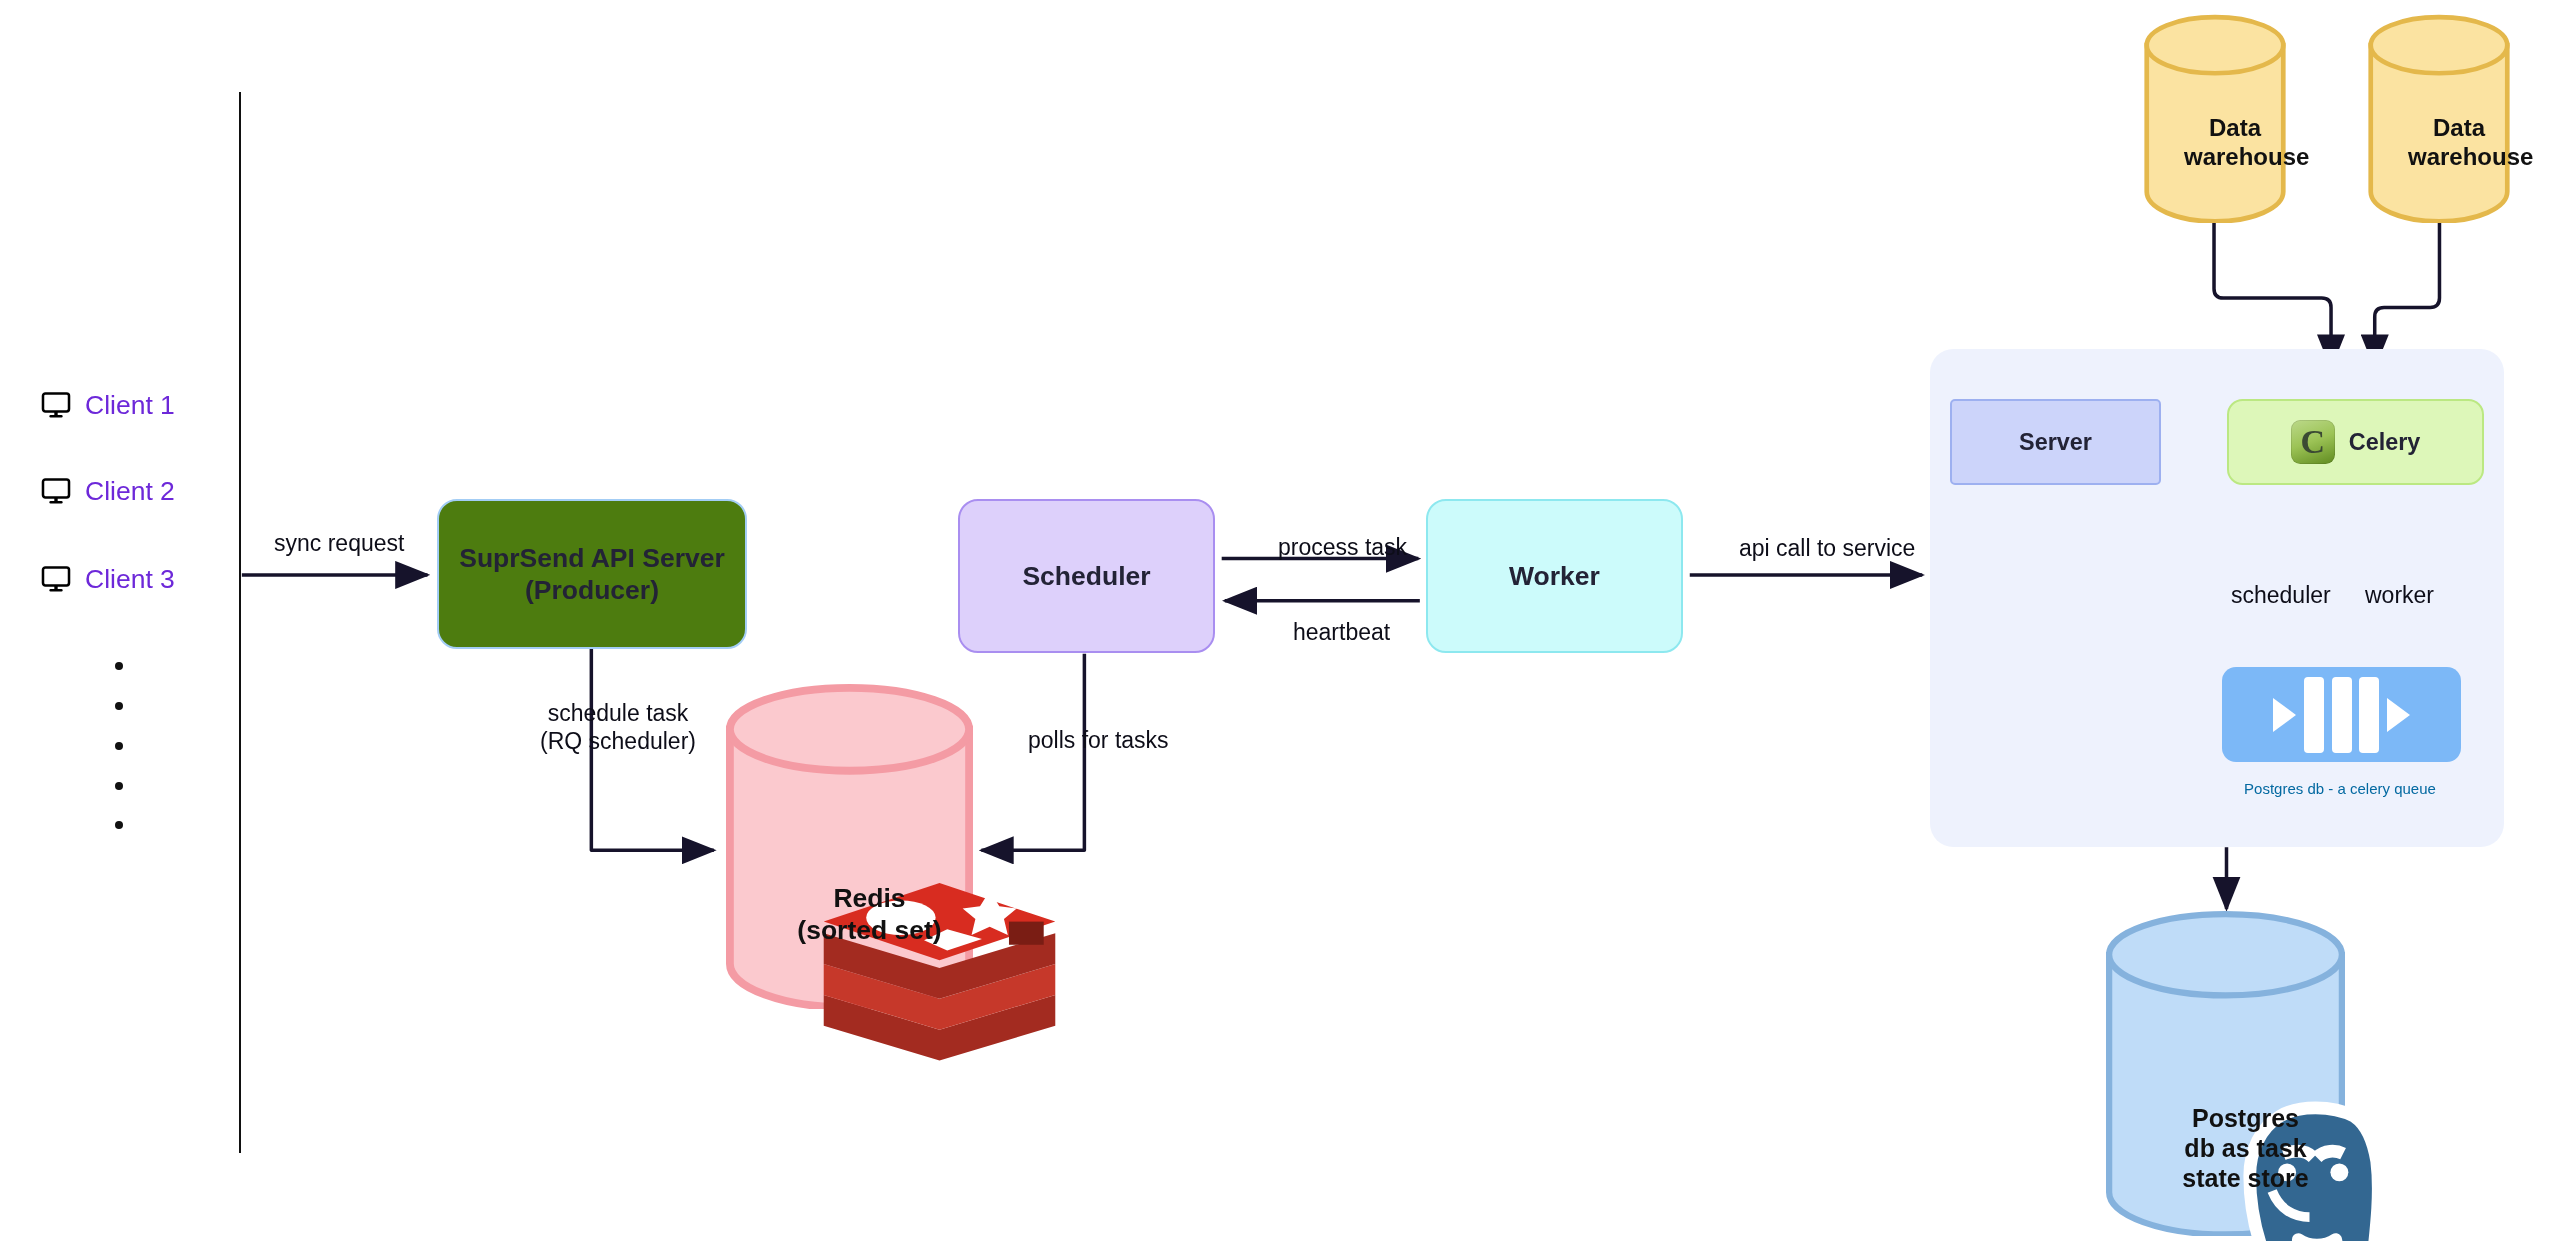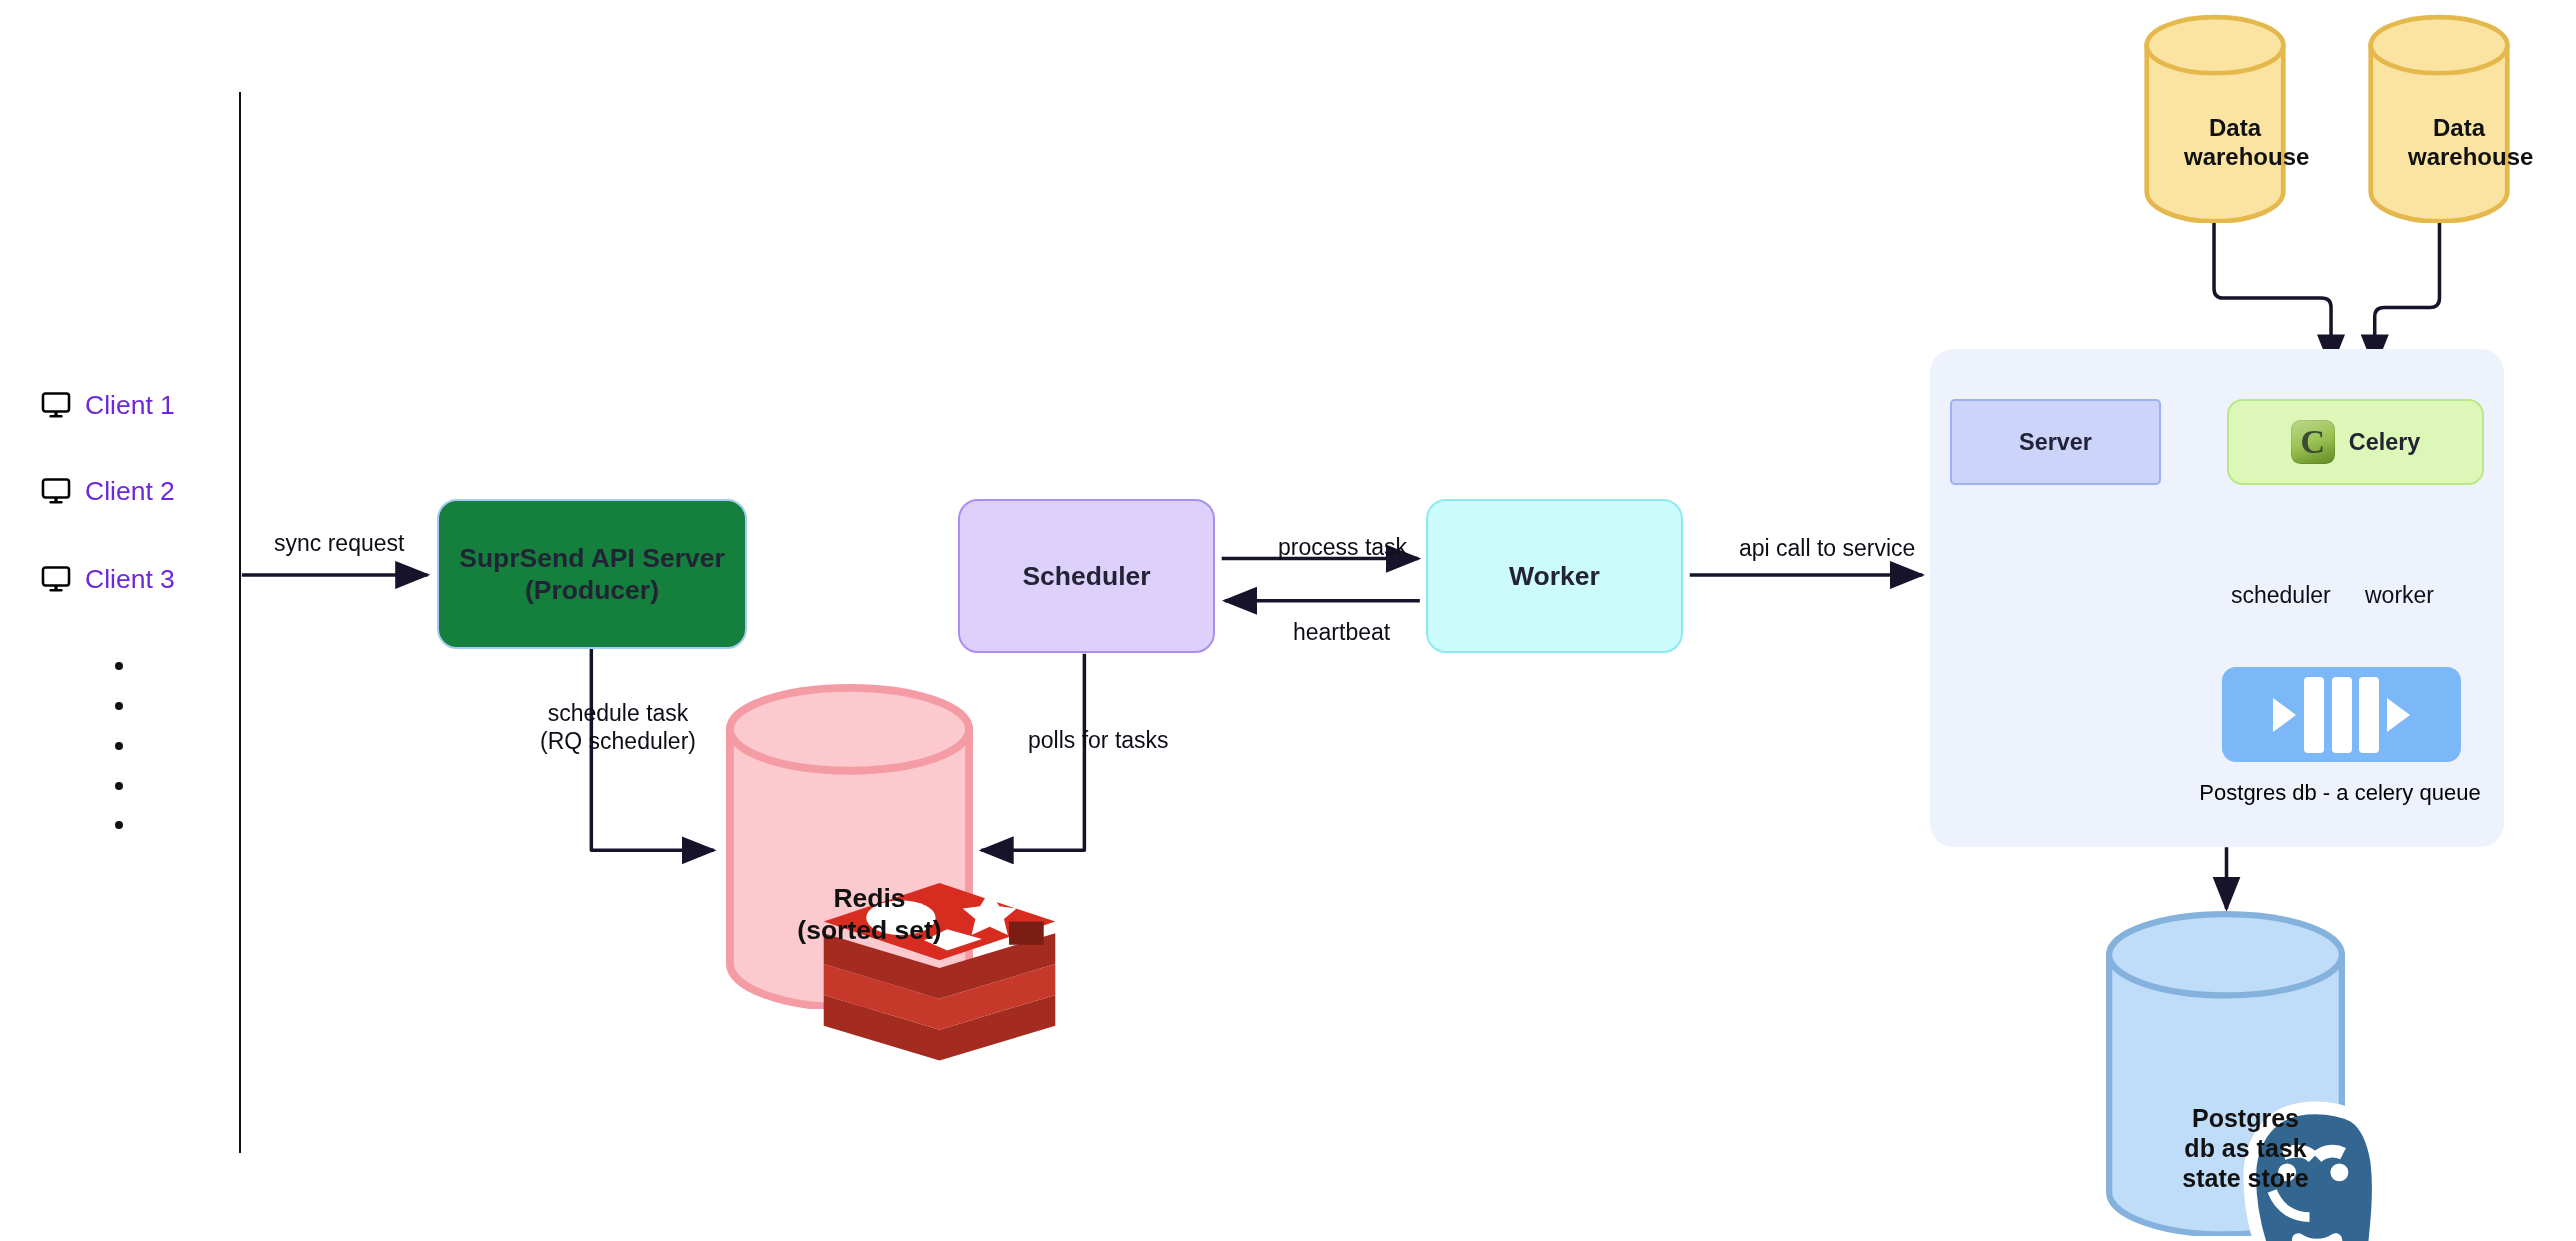--- a/index.html
+++ b/index.html
@@ -30,21 +30,21 @@
     text-align: center;
     box-sizing: border-box;
     border-radius: 20px;
     color: #232336;
     font-weight: 700;
     line-height: 1.22;
   }
   .node.big   { font-size: 26.5px; }
   .node.mid   { font-size: 23.4px; }
 
-  .node-suprsend { background:#15803d; border:2.3px solid #a3cdf5; }
+  .node-suprsend { background:#4d7c0f; border:2.3px solid #a3cdf5; }
   .node-scheduler{ background:#ddd0fb; border:2.3px solid #a98ef0; }
   .node-worker   { background:#ccfbfb; border:2.3px solid #8de8ef; }
   .node-server   { background:#ccd4fa; border:2.3px solid #9db0f0; }
   .node-celery   { background:#ddf7b9; border:2.3px solid #bbe882; }
 
   
   .panel {
     position: absolute;
     background: #eef2fd;
     border-radius: 23.4px;
@@ -70,22 +70,22 @@
     color: #0d0d18;
     font-weight: 400;
     font-size: 23px;
     line-height: 1.22;
     white-space: nowrap;
     margin-left: 26px;
   }
   .edge-label.ctr { text-align: center; }
   .small-cap {
     position: absolute;
-    color: #000000;
-    font-size: 22px;
+    color: #0369a1;
+    font-size: 15px;
     font-weight: 400;
     white-space: nowrap;
     text-align: center;
   }
 
   
   .client-row {
     position: absolute;
     display: flex;
     align-items: center;

